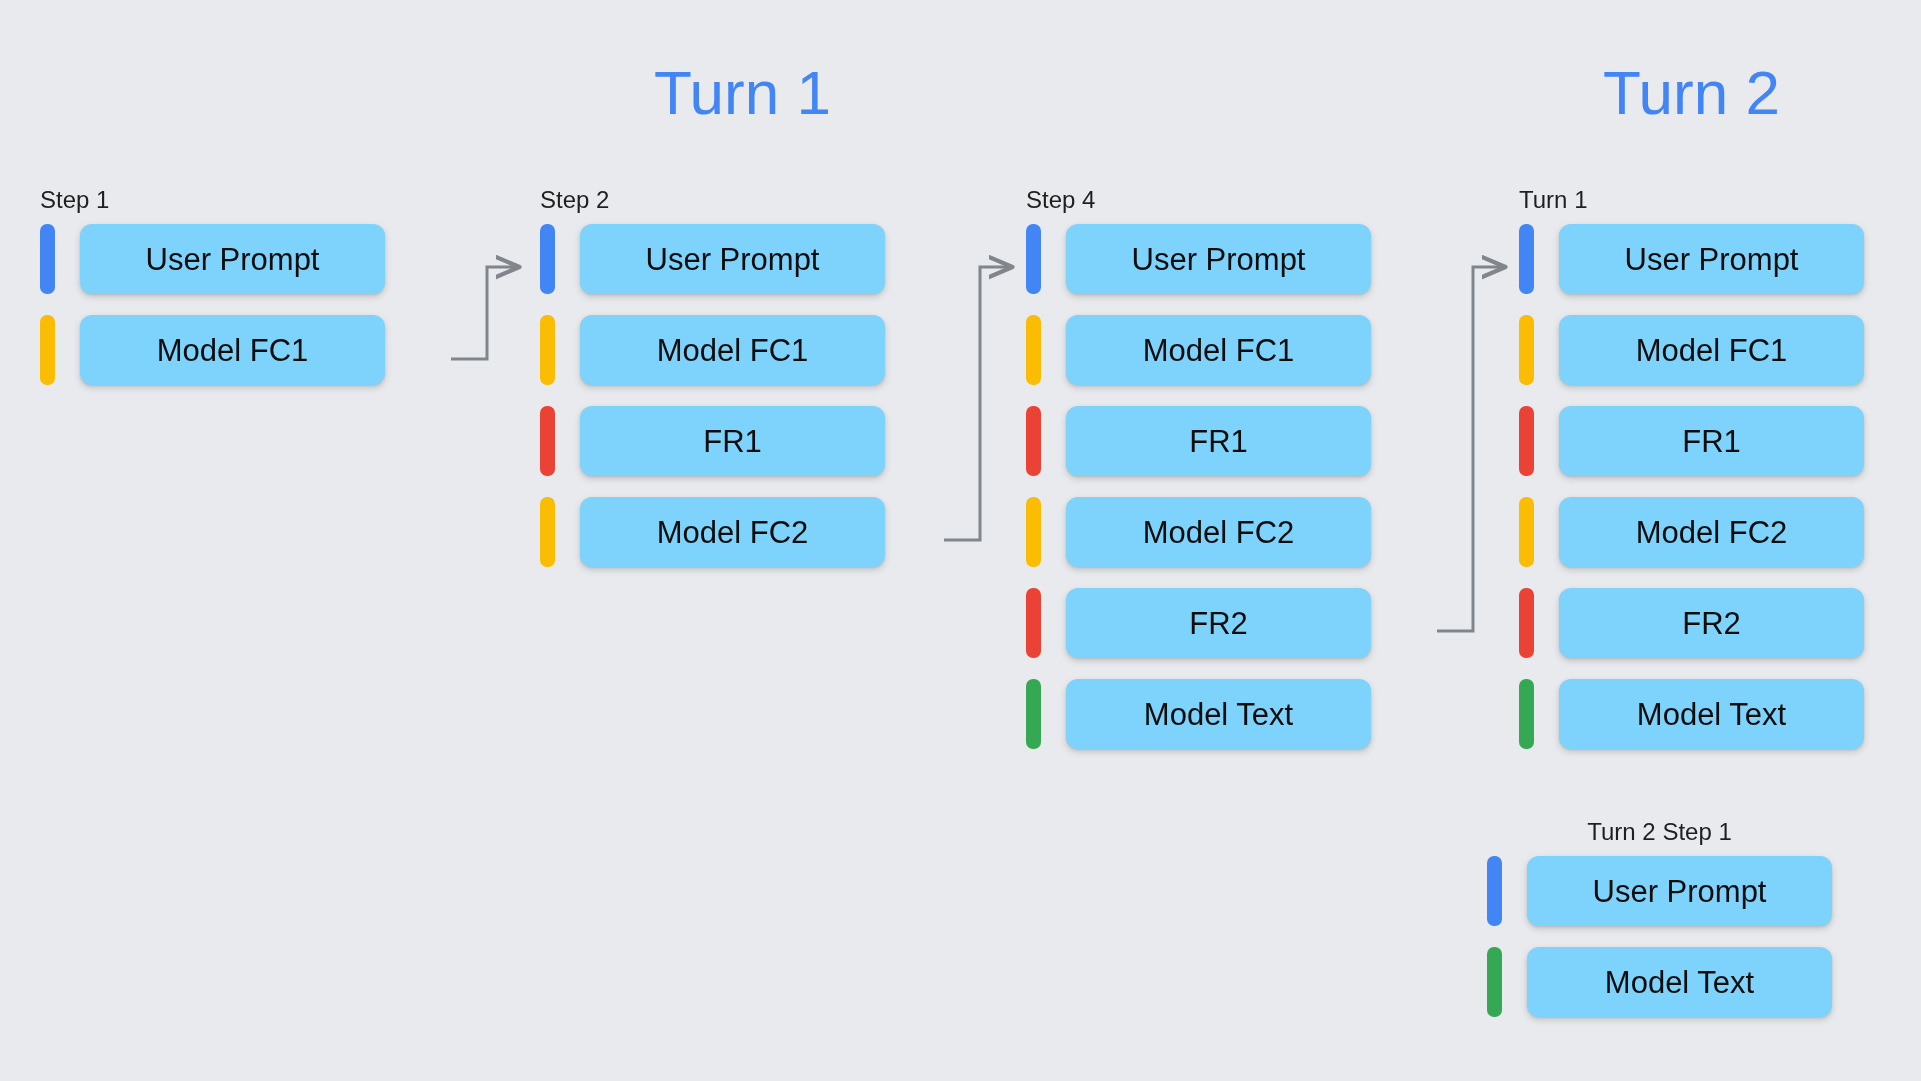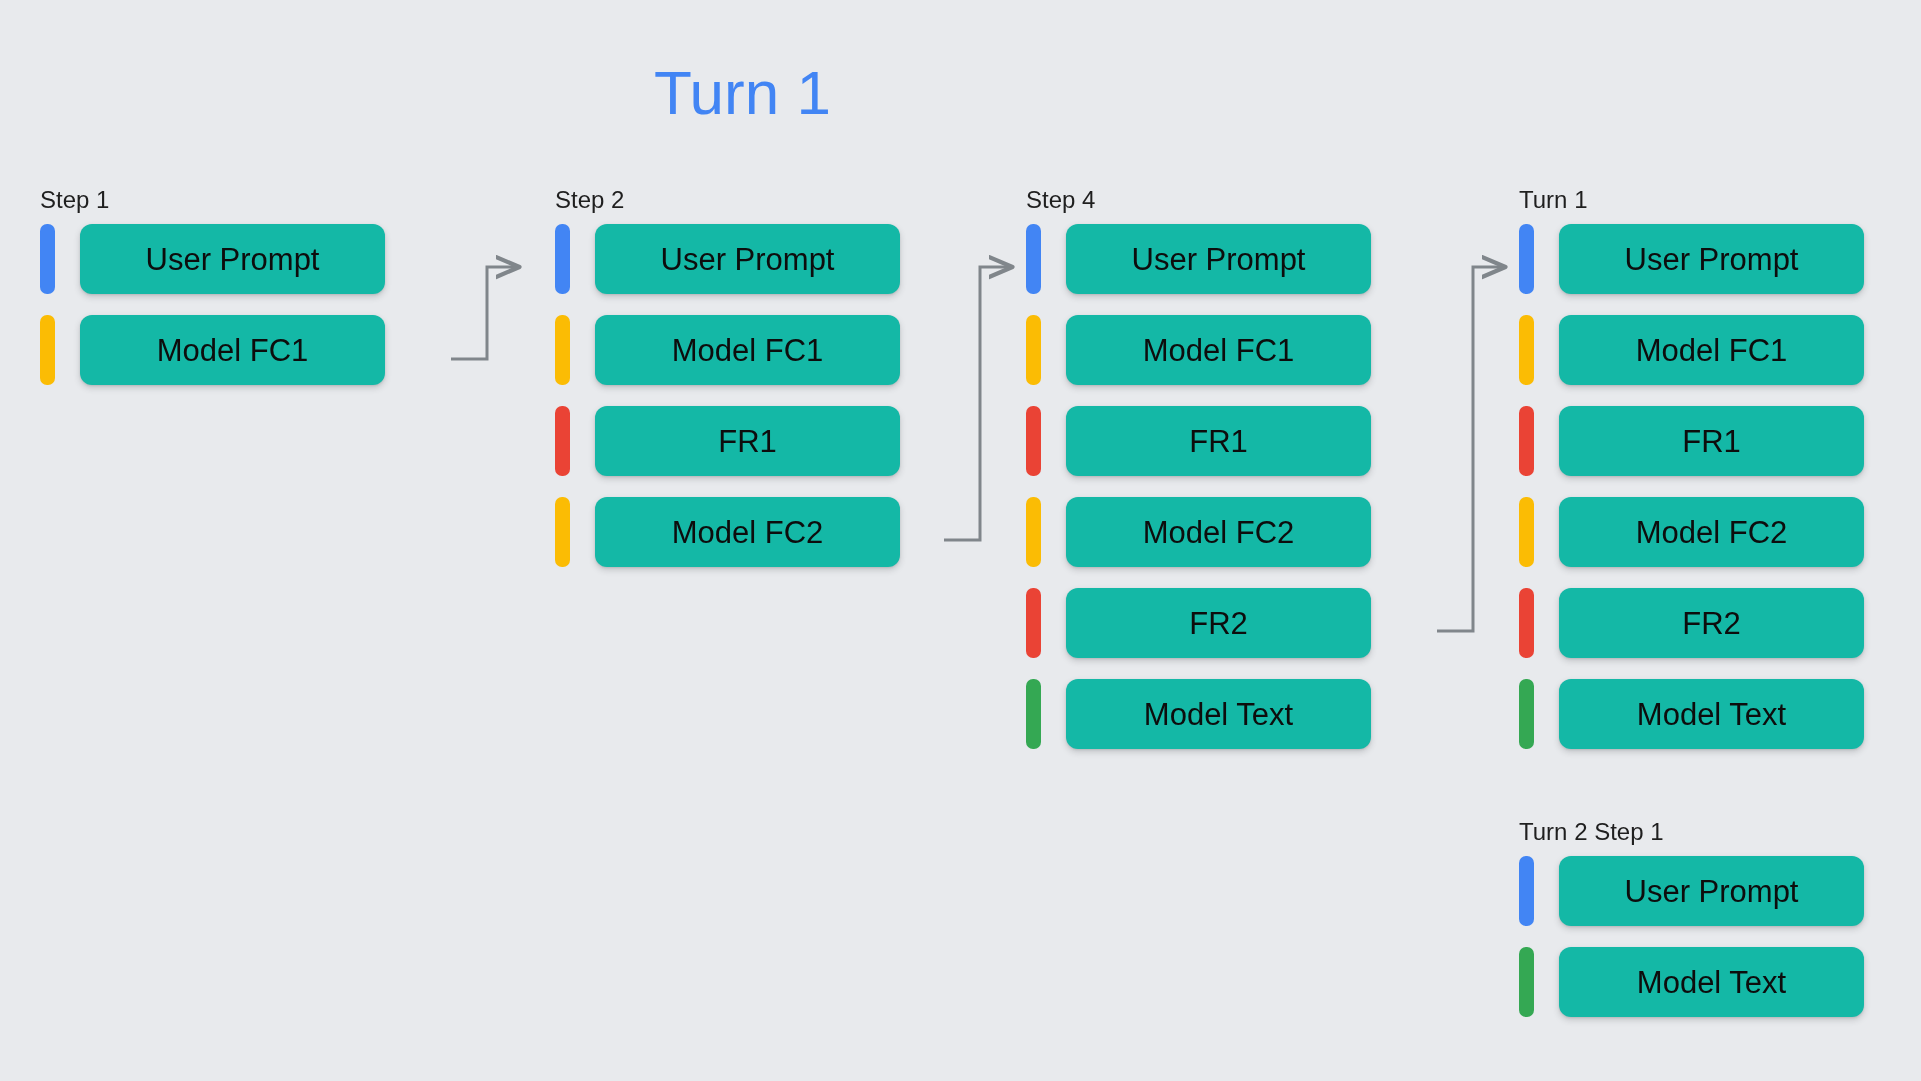--- a/index.html
+++ b/index.html
@@ -64,21 +64,21 @@
     width: 15px;
     height: 70px;
     border-radius: 7px;
     flex: 0 0 15px;
   }
 
   .row-card {
     margin-left: 25px;
     flex: 1 1 auto;
     height: 70px;
-    background: #14b8a6;
+    background: #7dd3fc;
     border-radius: 12px;
     box-shadow: 0 3px 6px rgba(60,64,67,0.22), 0 1px 2px rgba(60,64,67,0.12);
     display: flex;
     align-items: center;
     justify-content: center;
   }
 
   .row-card-label {
     font-size: 31px;
     color: #0d0d0d;
@@ -89,31 +89,32 @@
 
   
   .arrow-svg {
     position: absolute;
     overflow: visible;
     pointer-events: none;
   }
 
   
   #col-1 { left: 40px;   top: 188px; }
-  #col-2 { left: 555px;  top: 188px; }
+  #col-2 { left: 540px;  top: 188px; }
   #col-3 { left: 1026px; top: 188px; }
   #col-4 { left: 1519px; top: 188px; }
-  #col-5 { left: 1519px; top: 820px; }
+  #col-5 { left: 1487px; top: 820px; text-align: center; }
 </style>
 </head>
 <body style="background: rgb(232, 234, 237);">
 
 <div id="canvas">
 
   <div id="turn-heading-1" class="turn-heading">Turn 1</div>
+  <div id="turn-heading-2" class="turn-heading">Turn 2</div>
 
   <div id="col-1" class="column">
     <div class="column-label">Step 1</div>
     <div class="rows">
       <div class="row">
         <div class="row-bar" style="background: rgb(66, 133, 244);"></div>
         <div class="row-card">
           <span class="row-card-label">User Prompt</span>
         </div>
       </div>

